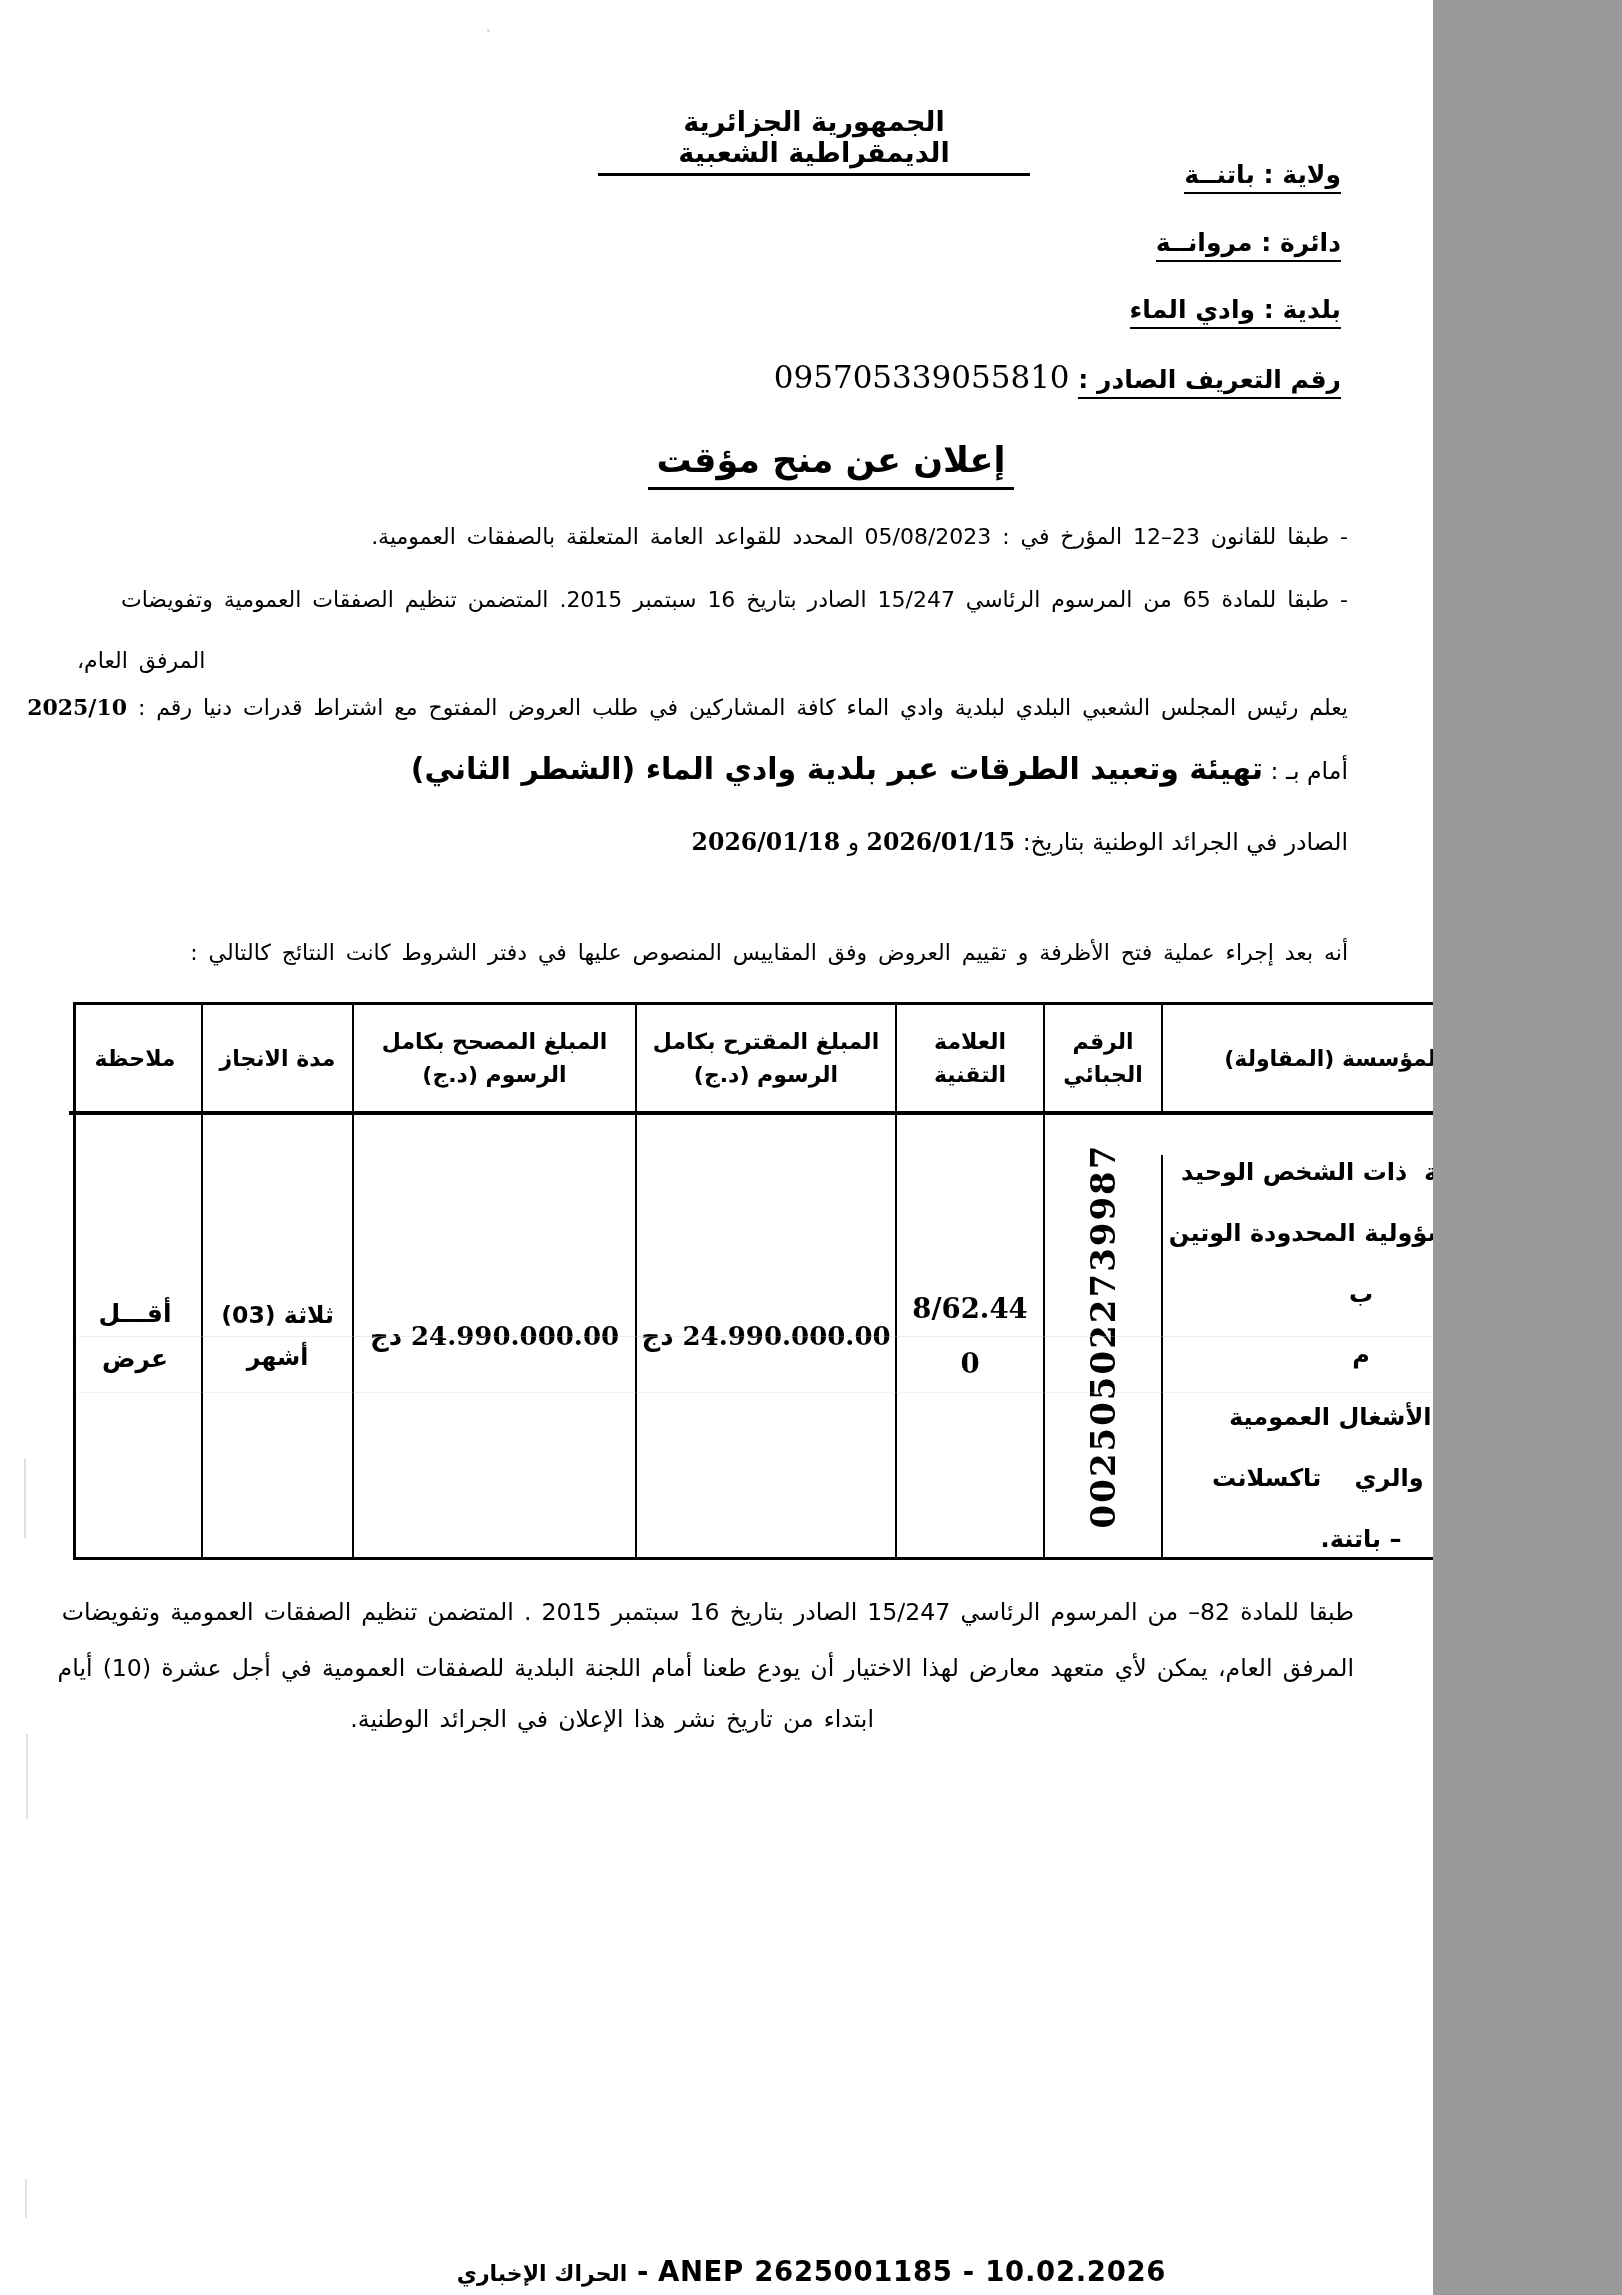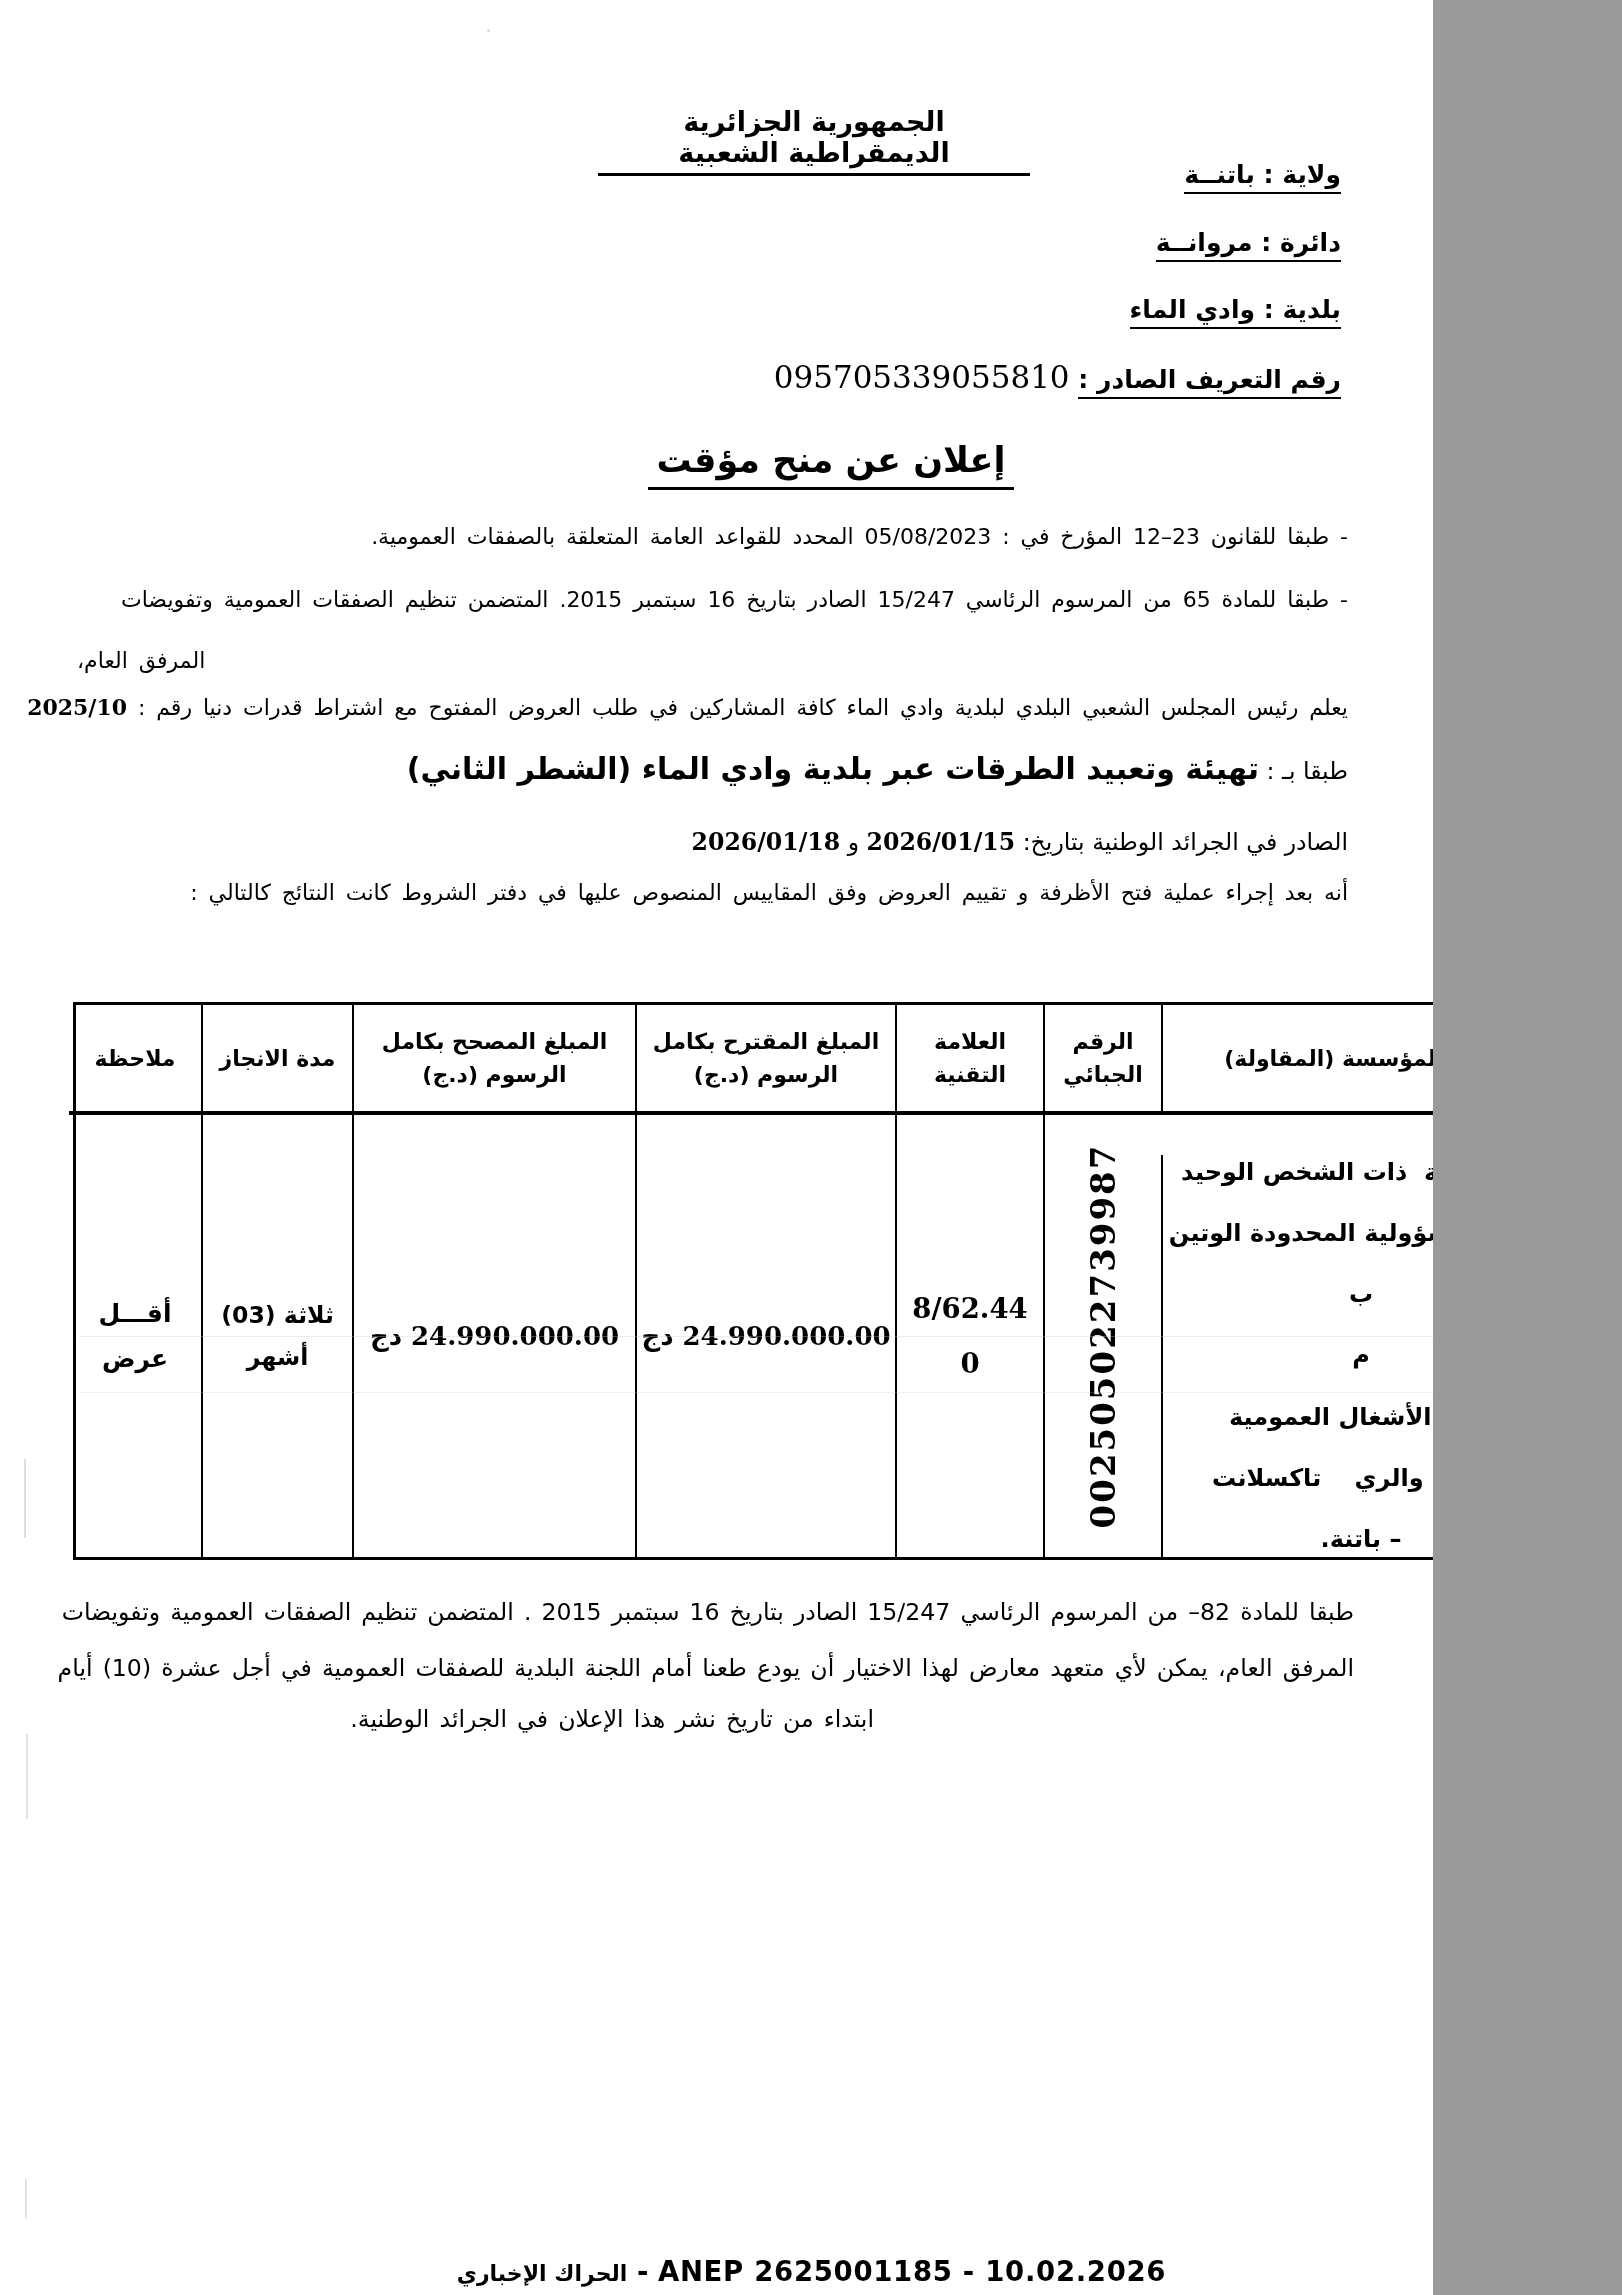--- a/index.html
+++ b/index.html
@@ -113,32 +113,32 @@
   <div class="abs line rtl nowrap r130" style="top:523px;">-  طبقا للقانون 23–12 المؤرخ في : 05/08/2023 المحدد للقواعد العامة المتعلقة بالصفقات العمومية.</div>
   <div class="abs line rtl nowrap r130" style="top:586px;">-  طبقا للمادة 65 من المرسوم الرئاسي 15/247 الصادر بتاريخ 16 سبتمبر 2015. المتضمن تنظيم الصفقات العمومية وتفويضات</div>
   <div class="abs line rtl nowrap" style="top:647px;left:77px;text-align:left;">المرفق العام،</div>
 
   <div class="abs line rtl nowrap r130" style="top:694px;">
     <span>يعلم رئيس المجلس الشعبي البلدي لبلدية وادي الماء كافة المشاركين في طلب العروض المفتوح مع اشتراط قدرات دنيا رقم :</span>
     <span class="b serifnum">2025/10</span>
   </div>
 
   <div class="abs subject-line rtl nowrap r130" style="top:751px;">
-    <span>طبقا بـ :</span>
+    <span>أمام بـ :</span>
     <span class="subject-value">تهيئة وتعبيد الطرقات عبر بلدية وادي الماء (الشطر الثاني)</span>
   </div>
 
   <div class="abs pub-line rtl nowrap r130" style="top:828px;">
     <span>الصادر في الجرائد الوطنية بتاريخ:</span>
     <span class="pub-date serifnum">2026/01/15</span>
     <span>و</span>
     <span class="pub-date serifnum">2026/01/18</span>
   </div>
 
-  <div class="abs line rtl nowrap r130" style="top:879px;">أنه بعد إجراء عملية فتح الأظرفة و تقييم العروض  وفق المقاييس المنصوص عليها في دفتر الشروط كانت النتائج كالتالي :</div>
+  <div class="abs line rtl nowrap r130" style="top:939px;">أنه بعد إجراء عملية فتح الأظرفة و تقييم العروض  وفق المقاييس المنصوص عليها في دفتر الشروط كانت النتائج كالتالي :</div>
 
   <div class="rtable abs">
 
     <div class="tcell th rtl">اسم المؤسسة (المقاولة)</div>
     <div class="tcell th rtl">الرقم الجبائي</div>
     <div class="tcell th rtl">العلامة التقنية</div>
     <div class="tcell th rtl">المبلغ المقترح بكامل الرسوم (د.ج)</div>
     <div class="tcell th rtl">المبلغ المصحح بكامل الرسوم (د.ج)</div>
     <div class="tcell th rtl">مدة الانجاز</div>
     <div class="tcell th rtl last">ملاحظة</div>

